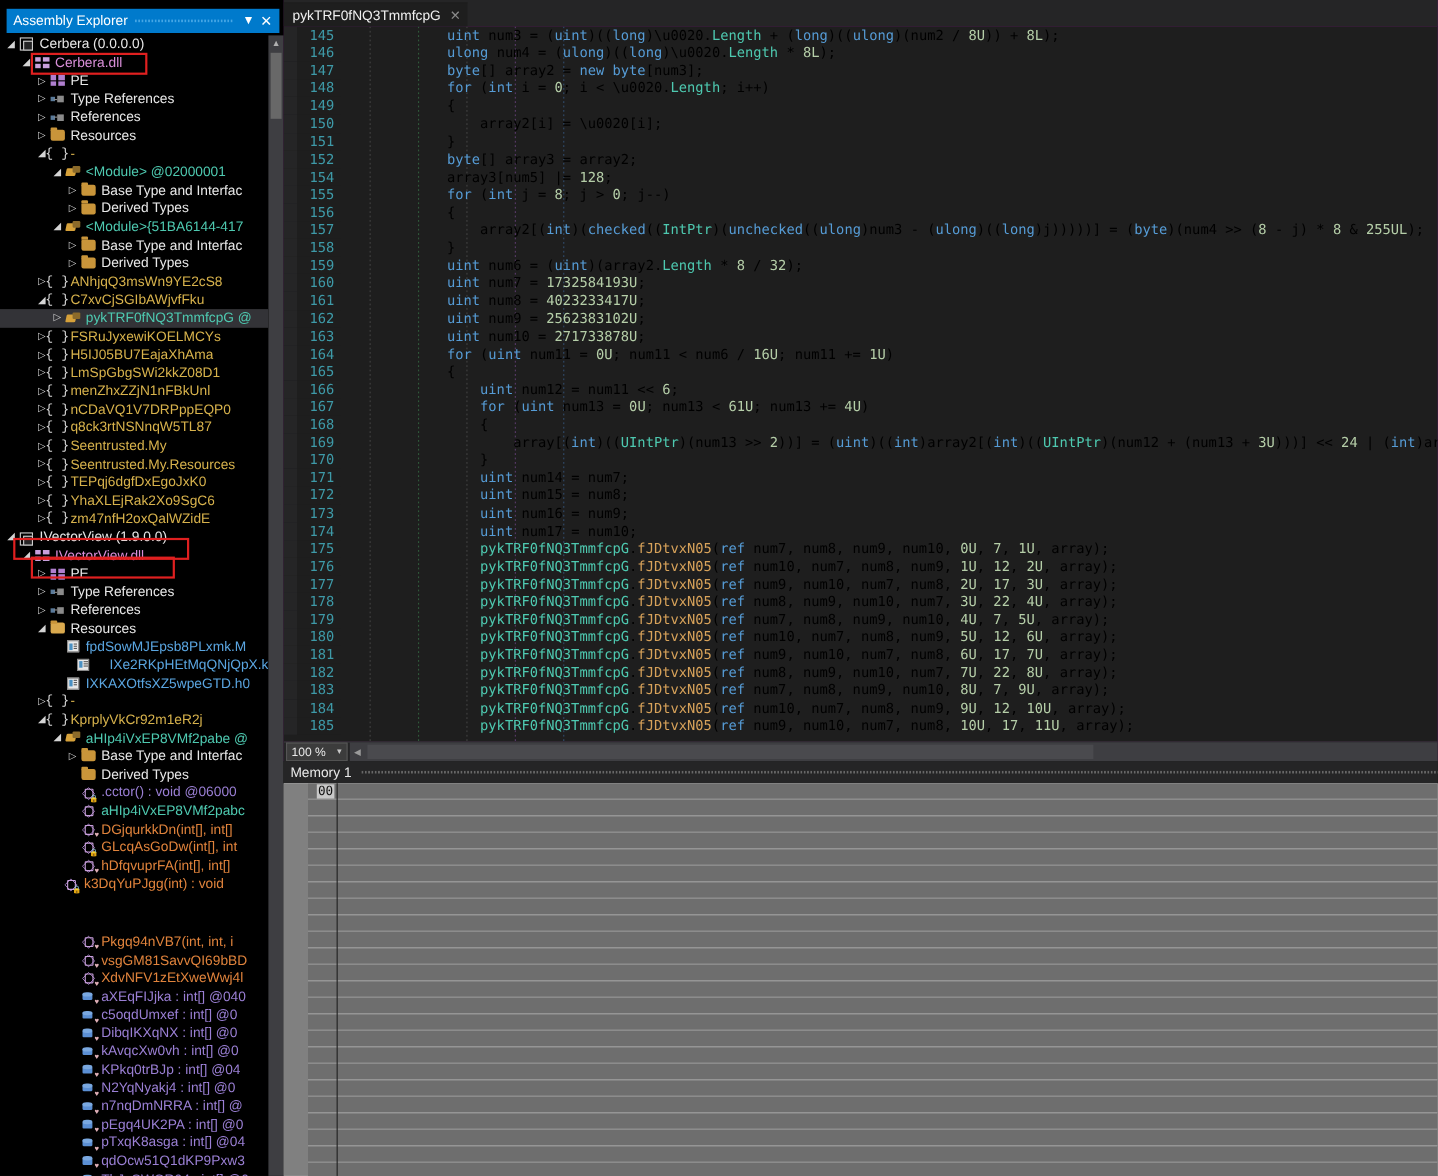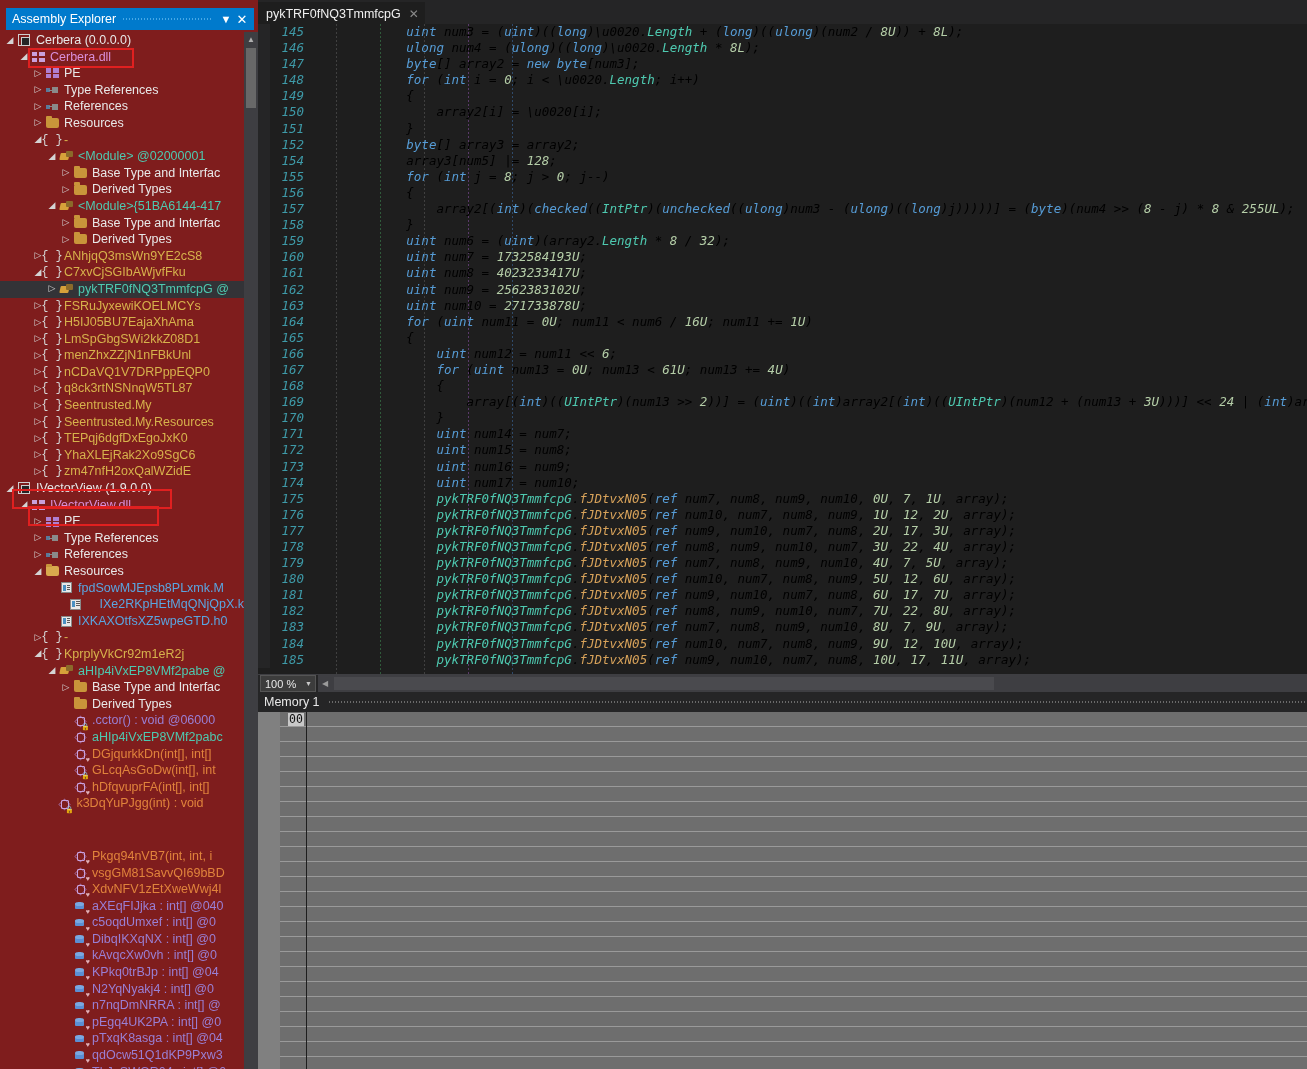--- a/index.html
+++ b/index.html
@@ -8,21 +8,21 @@
     width: 1307px; height: 1069px;
     background: #252526;
     font-family: "Liberation Sans", sans-serif;
     overflow: hidden;
   }
   #app { position: relative; width: 1307px; height: 1069px; background: #1e1e1e; }
 
   
   #explorer {
     position: absolute; left: 0; top: 0; width: 258px; height: 1069px;
-    background: #7f1d1d; display: flex; flex-direction: column;
+    background: #000000; display: flex; flex-direction: column;
   }
   #explorer-titlebar {
     height: 22px; margin: 8px 4px 0 6px; background: #007acc;
     display: flex; align-items: center; padding: 0 4px 0 6px;
     color: #ffffff; font-size: 12.5px; white-space: nowrap;
   }
   #explorer-title { font-size: 12.5px; color: #fff; }
   .tb-dots { flex: 1; height: 100%; margin: 0 6px;
     background-image: radial-gradient(#5fb7ef 0.7px, transparent 0.8px);
     background-size: 3px 4px; background-position: 0 9px;
@@ -114,21 +114,21 @@
   #editor-area { position:absolute; left:258px; top:0; right:0; height:692px;
     background:#701a75; display:flex; flex-direction:column; }
   #tabbar { height:24px; background:#252526; display:flex; align-items:flex-end; }
   .tab { height:22px; background:#1e1e1e; color:#f0f0f0; font-size:12.5px;
     display:flex; align-items:center; padding:0 6px 0 8px; border-top:1px solid #1e1e1e; }
   .tab .x { margin-left:8px; color:#8a8a8a; font-size:12px; cursor:pointer; }
 
   #code-scrollwrap { position:relative; flex:1; overflow:hidden; background:#1e1e1e; }
   #code { position:absolute; left:0; top:0; right:0; bottom:0; overflow:hidden;
     font-family:"DejaVu Sans Mono", monospace; font-size:12.5px; }
-  .cline { height:16.1px; line-height:16.1px; white-space:pre; display:flex;font-style:italic; }
+  .cline { height:16.1px; line-height:16.1px; white-space:pre; display:flex; }
   .gutter-mark { width:12px; min-width:12px; background:#252526; height:16.1px; }
   .lnum { width:40px; min-width:40px; text-align:right; padding-right:6px;
     color:#3e9aa8; background:#1e1e1e; }
   .codetext { padding-left:6px; position:relative; }
   
   #guides { position:absolute; top:0; bottom:0; left:0; right:0; pointer-events:none; }
   .guide { position:absolute; top:0; bottom:0; width:1px;
     background-image: linear-gradient(to bottom, #404040 50%, transparent 50%);
     background-size: 1px 4px; }
   .guide.g-green { background-image: linear-gradient(to bottom, #2f5a3a 50%, transparent 50%); }
@@ -384,21 +384,21 @@
             </span>
             <span class="lbl c-ns">YhaXLEjRak2Xo9SgC6</span>
           </div>
           <div class="node" style="padding-left: 32px;">
             <span class="twisty closed"></span>
             <span class="ico">
               <span class="ic-ns">{ }</span>
             </span>
             <span class="lbl c-ns">zm47nfH2oxQalWZidE</span>
           </div>
-          <div class="node" style="padding-left: 4px;">
+          <div class="node" style="padding-left: 4px; align-items: flex-end;">
             <span class="twisty open"></span>
             <span class="ico">
               <span class="ic-asm"></span>
             </span>
             <span class="lbl c-white">IVectorView (1.9.0.0)</span>
           </div>
           <div class="node" style="padding-left: 18px;">
             <span class="twisty open"></span>
             <span class="ico">
               <span class="ic-dll">

